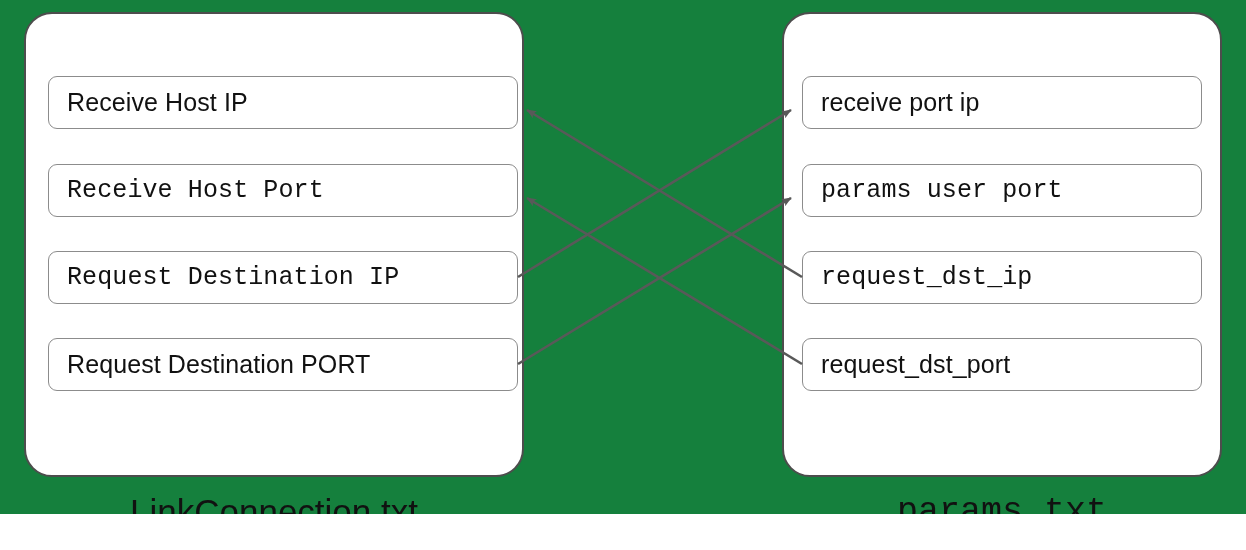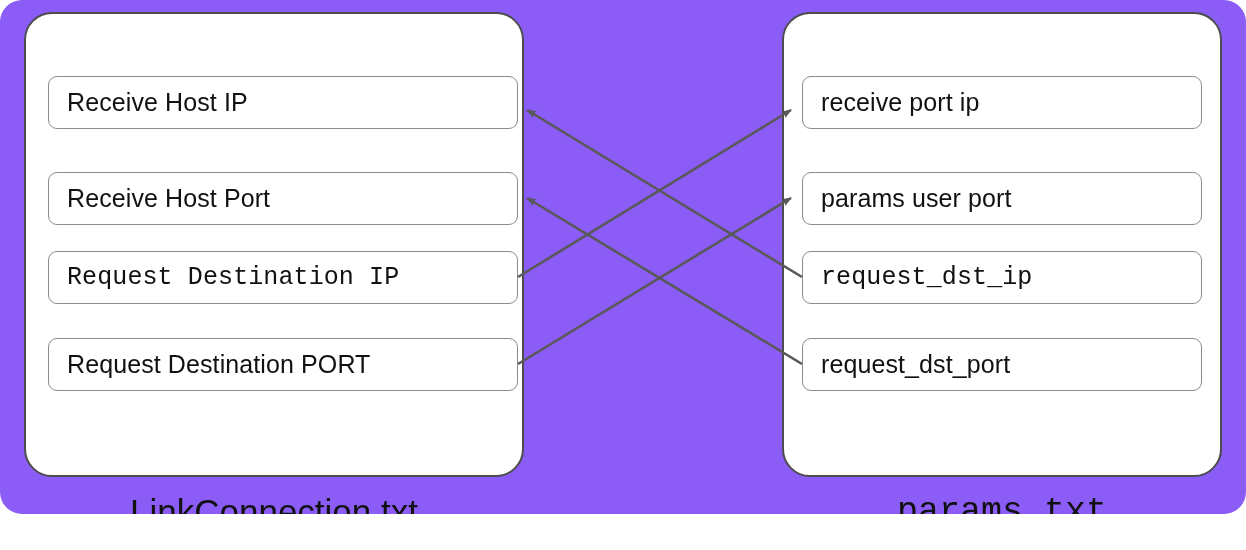--- a/index.html
+++ b/index.html
@@ -7,23 +7,22 @@
     padding: 0;
     background: #ffffff;
   }
   body {
     font-family: "Liberation Sans", sans-serif;
   }
   #canvas {
     position: relative;
     width: 1246px;
     height: 514px;
-    background: #8b5cf6;
+    background: #15803d;
     overflow: hidden;
-    border-radius: 22px;
   }
   .container-box {
     position: absolute;
     box-sizing: border-box;
     border: 2.5px solid #4d4d4d;
     border-radius: 28px;
     background: #ffffff;
   }
   #left-container {
     left: 24px;
@@ -58,21 +57,21 @@
     left: 48px;
     width: 470px;
     height: 53px;
   }
   .right-field {
     left: 802px;
     width: 400px;
     height: 53px;
   }
   .row-1 { top: 76px; }
-  .row-2 { top: 172px; }
+  .row-2 { top: 164px; font-family: Liberation Mono, monospace; }
   .row-3 { top: 251px; font-family: Liberation Mono, monospace; }
   .row-4 { top: 338px; align-items: center; }
 
   .caption {
     position: absolute;
     font-size: 35px;
     color: #111111;
     white-space: nowrap;
     text-align: center;
   }

